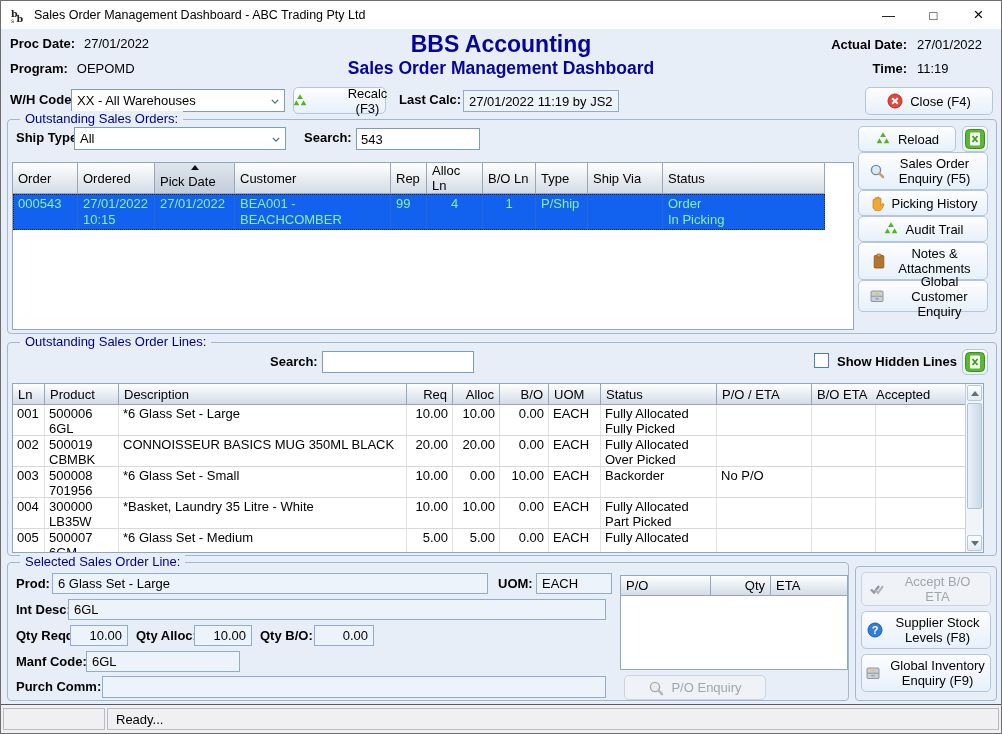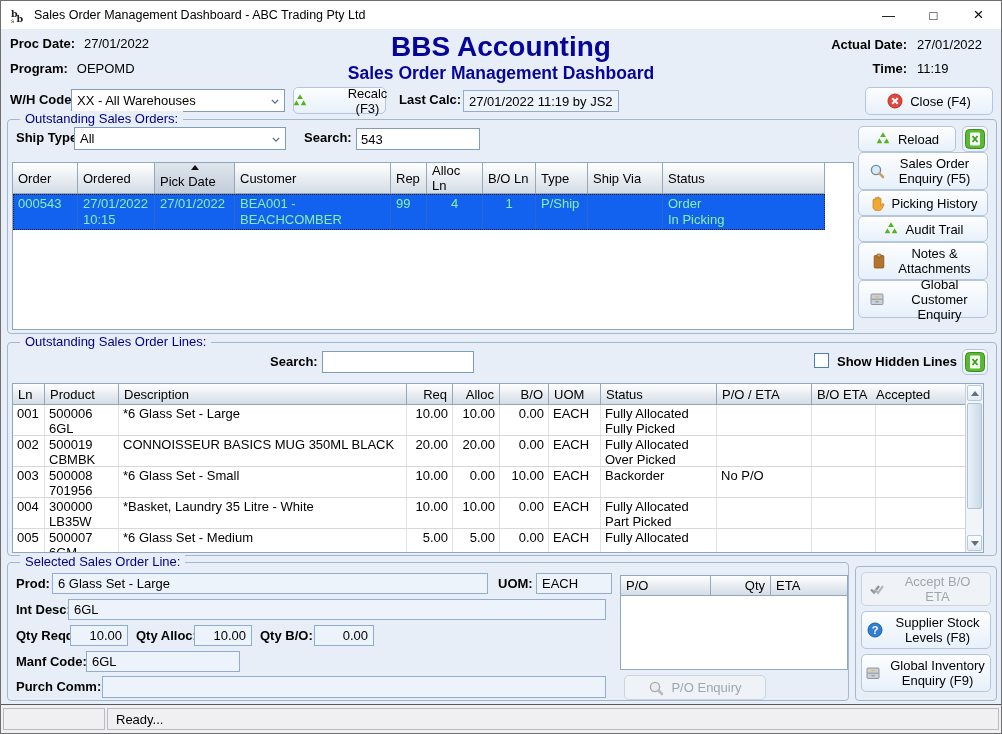--- a/index.html
+++ b/index.html
@@ -13,21 +13,21 @@
   #titlebar .ttext { font-size:12.5px; }
   #wincontrols { margin-left:auto; display:flex; height:100%; }
   .wbtn { width:45px; height:100%; display:flex; align-items:center; justify-content:center; font-size:13px; cursor:default; }
   .wbtn.close { font-size:17px; }
 
   
   #header { position:absolute; left:0; top:28px; width:100%; height:87px; }
   .lblrow { position:absolute; display:flex; gap:9px; align-items:center; }
   .blab { font-weight:bold; }
   #centerTitles { position:absolute; left:0; right:0; top:2px; text-align:center; color:#05059A; }
-  #appTitle { font-size:28px; font-weight:bold; }
+  #appTitle { font-size:23px; font-weight:bold; }
   #appSubtitle { font-size:17.5px; font-weight:bold; }
   #hdrRight { position:absolute; right:10px; top:8px; display:grid; grid-template-columns:auto 74px; column-gap:10px; row-gap:9px; }
   #hdrRight .blab { text-align:right; }
 
   .select { background:#fff; border:1px solid #7F9DB9; position:relative; display:flex; align-items:center; padding:0 20px 0 5px; }
   .chev { position:absolute; right:5px; top:50%; margin-top:-3px; width:8px; height:6px; }
   .tinput { background:#fff; border:1px solid #7F9DB9; font:13px "Liberation Sans", sans-serif; padding:0 4px; }
 
   .btn { display:flex; align-items:center; justify-content:center; gap:7px; background:linear-gradient(#FDFEFF,#E7F0FA); border:1px solid #B3C6DB; border-radius:5px; font-size:13px; color:#000; text-align:center; line-height:15px; cursor:default; }
   .btn.disabled { color:#9FA6AE; background:#EFF3F8; border-color:#CAD5E1; }
@@ -310,21 +310,21 @@
         <span>Audit Trail</span>
       </div>
       <div class="btn" style="height:38px;">
         <span class="ic">
             <svg width="16" height="16" viewBox="0 0 16 16">
               <use href="#i-clip"></use>
             </svg>
           </span>
         <span style="max-width:82px;">Notes &amp; Attachments</span>
       </div>
-      <div class="btn" style="height:38px;padding-left:10px;">
+      <div class="btn" style="height:32px;padding-left:10px;">
         <span class="ic">
             <svg width="16" height="16" viewBox="0 0 16 16">
               <use href="#i-cab"></use>
             </svg>
           </span>
         <span style="max-width:100px;">Global Customer Enquiry</span>
       </div>
     </div>
   </div>
 

